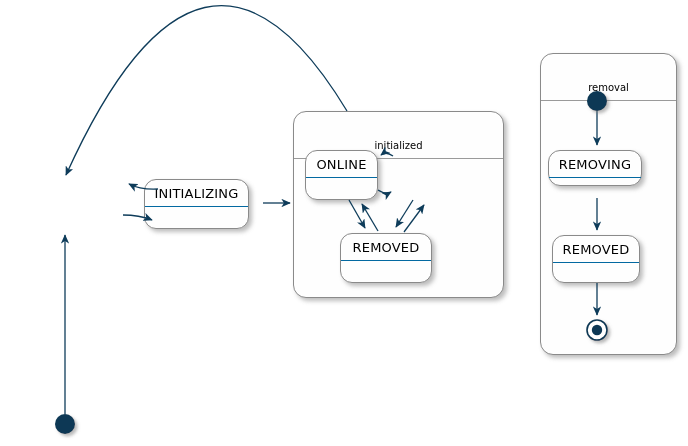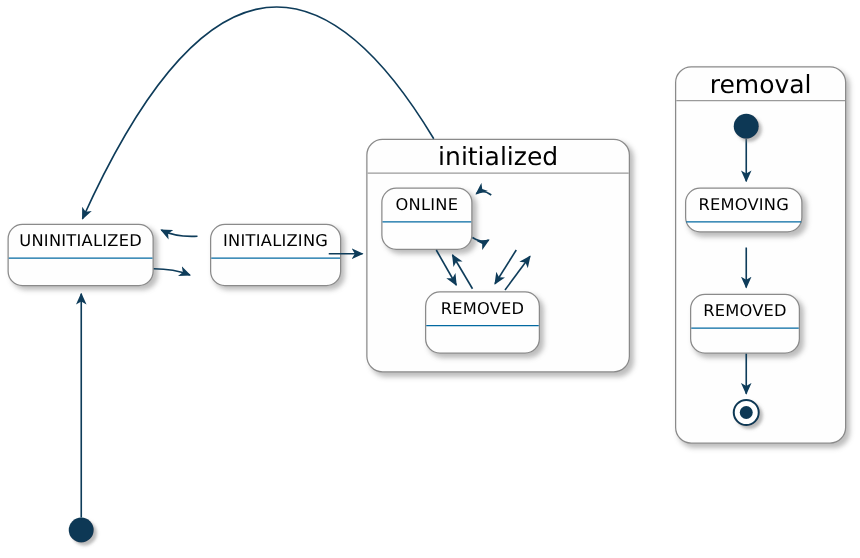--- a/index.html
+++ b/index.html
@@ -14,42 +14,39 @@
   .state-title{
     height:26px;display:flex;align-items:center;justify-content:center;
     border-bottom:1px solid #0369a1;font-size:13px;white-space:nowrap;letter-spacing:0.2px;
   }
   .frame{
     position:absolute;background:#fefefe;border:1px solid #8a8a8a;border-radius:13px;
     box-shadow:3px 3px 4px rgba(110,110,110,0.45);box-sizing:border-box;
   }
   .frame-title{
     height:26px;display:flex;align-items:center;justify-content:center;
-    border-bottom:1px solid #9a9a9a;font-size:20px;white-space:nowrap;
+    border-bottom:1px solid #9a9a9a;font-size:10px;white-space:nowrap;margin-top:20px;
   }
   #edges{position:absolute;left:0;top:0;pointer-events:none;}
 </style>
 </head>
 <body>
 
 <div id="canvas">
 
   <div class="frame" style="left:293px;top:111px;width:211px;height:187px;">
     <div class="frame-title">initialized</div>
   </div>
 
   <div class="frame" style="left:540px;top:53px;width:137px;height:302px;">
     <div class="frame-title">removal</div>
   </div>
 
-  <div class="state" style="left:6px;top:179px;width:117px;height:50px;">
-    <div class="state-title">UNINITIALIZED</div>
-  </div>
 
-  <div class="state" style="left:168px;top:179px;width:105px;height:50px;">
+  <div class="state" style="left:144px;top:179px;width:105px;height:50px;">
     <div class="state-title">INITIALIZING</div>
   </div>
 
   <div class="state" style="left:305px;top:150px;width:73px;height:50px;">
     <div class="state-title">ONLINE</div>
   </div>
 
 
   <div class="state" style="left:340px;top:233px;width:92px;height:50px;">
     <div class="state-title">REMOVED</div>

